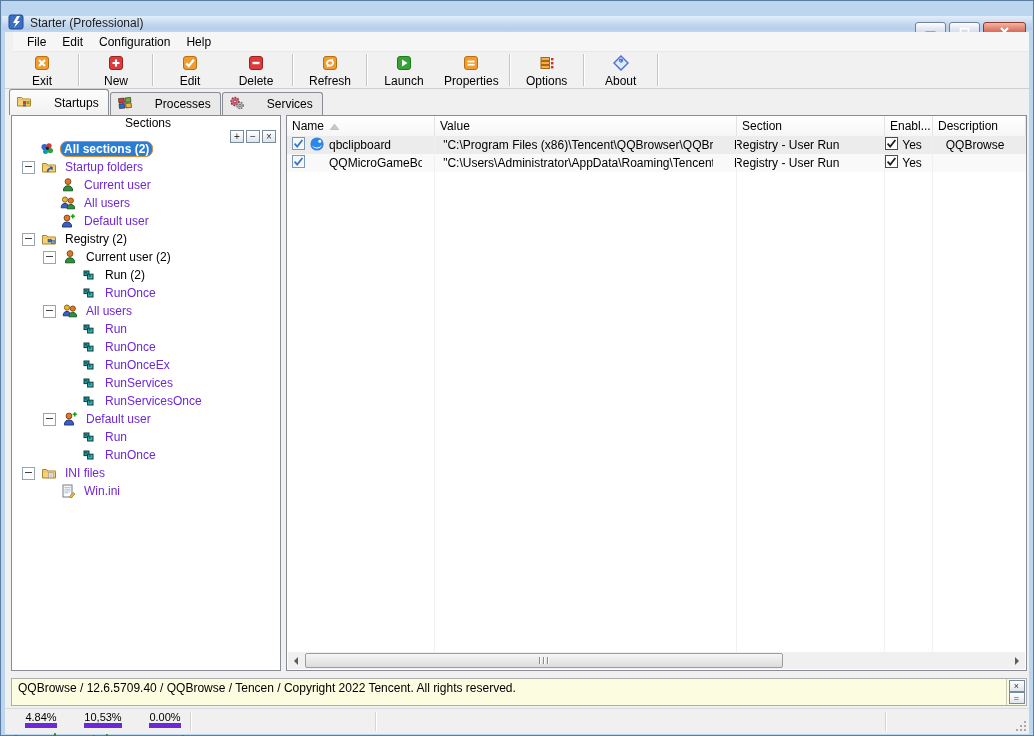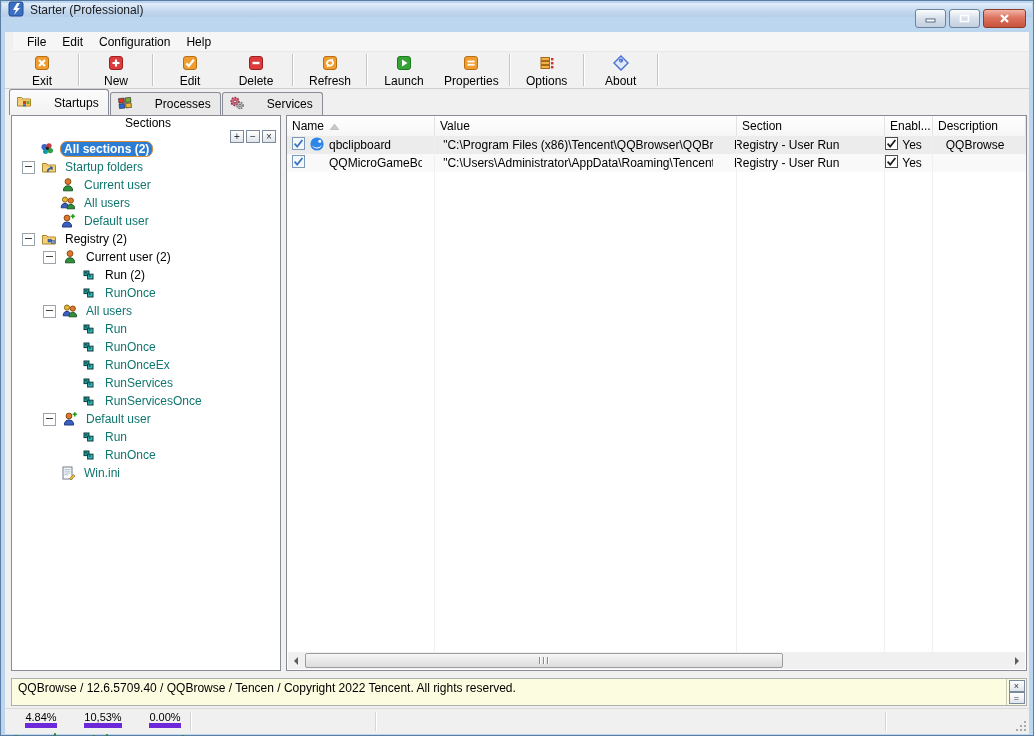--- a/index.html
+++ b/index.html
@@ -1,19 +1,19 @@
 <!DOCTYPE html>
 <html><head>
 <meta charset="utf-8">
 <style>
   html,body{margin:0;padding:0;width:1034px;height:736px;overflow:hidden;
     font-family:"Liberation Sans","DejaVu Sans",sans-serif;font-size:12px;color:#000;}
   .window{position:absolute;inset:0;background:#bdd6ef;border:1px solid #5b7da1;box-sizing:border-box;}
   
-  .titlebar{position:absolute;left:1px;top:2px;right:1px;height:14px;
+  .titlebar{position:absolute;left:1px;top:15px;right:1px;height:14px;
     background:linear-gradient(#e3eefb,#c2d7ee 60%,#b6cde8);display:flex;align-items:center;padding:0 6px;box-sizing:border-box;}
   .titlebar .title{margin-left:6px;font-size:12px;color:#1c1c1c;}
   .win-controls{margin-left:auto;display:flex;gap:3px;align-items:flex-start;height:100%;padding-top:6px;box-sizing:border-box;}
   .winbtn{width:31px;height:19px;border:1px solid #6e8299;border-radius:3px;
     background:linear-gradient(#fdfdfd,#d9e2ee 45%,#c3cfdf);display:flex;align-items:center;justify-content:center;padding:0;cursor:default;}
   .winbtn.close{width:43px;background:linear-gradient(#f2b5a7,#dd7360 45%,#c9523c);border-color:#8e3b2c;}
   
   .client{position:absolute;left:4px;top:31px;right:4px;bottom:4px;background:#f0f0f0;}
   .menubar{position:absolute;left:0;top:0;right:0;height:20px;background:#f6f6f6;display:flex;align-items:center;padding-left:6px;border-bottom:1px solid #e8e8e8;box-sizing:border-box;margin-left:8px;}
   .menu-item{padding:2px 8px;}
@@ -34,21 +34,21 @@
   .tree-head-btns{margin-left:auto;display:flex;gap:2px;}
   .mini-btn{width:14px;height:13px;border:1px solid #7b8a99;background:linear-gradient(#ffffff,#dfe5ec);
     font-size:10px;line-height:11px;text-align:center;color:#333;padding:0;}
   .tree-body{position:absolute;left:0;top:24px;right:0;bottom:0;overflow:hidden;}
   .tree-row{height:18px;display:flex;align-items:center;white-space:nowrap;}
   .expander{width:11px;height:11px;border:1px solid #99a4af;background:#fff;flex:none;position:relative;margin-right:6px;}
   .expander::after{content:"";position:absolute;left:2px;right:2px;top:4px;height:1px;background:#444;}
   .exp-spacer{width:17px;flex:none;}
   .tree-ico{width:16px;height:16px;flex:none;margin-right:5px;}
   .tree-lbl{padding:1px 3px;border-radius:7px;}
-  .tree-lbl.muted{color:#0f766e;}
+  .tree-lbl.muted{color:#6d28d9;}
   .tree-lbl.selected{background:#2b7cd3;color:#fff;font-weight:bold;border:1px solid #d98c36;padding:0 3px;}
   
   .list-panel{left:281px;top:83px;width:741px;height:556px;}
   .list-header{position:absolute;left:0;top:0;right:0;height:20px;background:linear-gradient(#ffffff,#f6f6f6);
     border-bottom:1px solid #dcdcdc;display:flex;}
   .hcell{display:flex;align-items:center;gap:6px;padding:0 5px;border-right:1px solid #e4e4e4;box-sizing:border-box;overflow:hidden;white-space:nowrap;}
   .list-rows{position:absolute;left:0;top:20px;right:0;}
   .lrow{height:18px;display:flex;align-items:center;gap:16px;}
   .lrow:nth-child(1){background:#ececec;}
   .lrow:nth-child(2){background:#f9f9f9;}
@@ -407,20 +407,30 @@
           <div class="tree-row" style="padding-left: 52px;">
             <span class="exp-spacer"></span>
             <span class="tree-ico"><svg width="16" height="16" viewBox="0 0 16 16">
                 <rect x="3" y="4" width="5" height="4.6" fill="#1f9e9e" stroke="#0b3b3b"></rect>
                 <rect x="6.6" y="7.2" width="5.4" height="4.8" fill="#35b5b5" stroke="#0b3b3b"></rect>
                 <rect x="4.2" y="5.2" width="1.6" height="1.2" fill="#0b3b3b"></rect>
                 <rect x="8 " y="8.4" width="1.6" height="1.2" fill="#0b3b3b"></rect>
               </svg></span>
             <span class="tree-lbl muted">RunOnce</span>
           </div>
+          <div class="tree-row" style="padding-left: 10px;">
+            <span class="expander"></span>
+            <span class="tree-ico"><svg width="16" height="16" viewBox="0 0 16 16">
+                <path d="M1.5 4.5 h4 l1.5 1.5 h7.5 v7 h-13 z" fill="#f5d179" stroke="#a8832a"></path>
+                <path d="M1.5 6.8 h13" stroke="#e8bd55"></path>
+                <rect x="7.6" y="7.8" width="4.6" height="5" fill="#fff" stroke="#8a8a8a" stroke-width="0.6"></rect>
+                <path d="M8.4 9 h3 M8.4 10.2 h3 M8.4 11.4 h3" stroke="#9a9a9a" stroke-width="0.6"></path>
+              </svg></span>
+            <span class="tree-lbl muted">INI files</span>
+          </div>
           <div class="tree-row" style="padding-left: 31px;">
             <span class="exp-spacer"></span>
             <span class="tree-ico"><svg width="16" height="16" viewBox="0 0 16 16">
                 <rect x="3" y="2" width="9" height="12" fill="#fdfdfd" stroke="#6f7d8c"></rect>
                 <path d="M4.4 4.4 h6.2 M4.4 6.2 h6.2 M4.4 8 h6.2 M4.4 9.8 h4" stroke="#9ab0c4" stroke-width="0.8"></path>
                 <path d="M9.5 13.5 L13.5 9.5 L15 11 L11 15 Z" fill="#f2b72e" stroke="#8a6a12" stroke-width="0.6"></path>
               </svg></span>
             <span class="tree-lbl muted">Win.ini</span>
           </div>
         </div>

